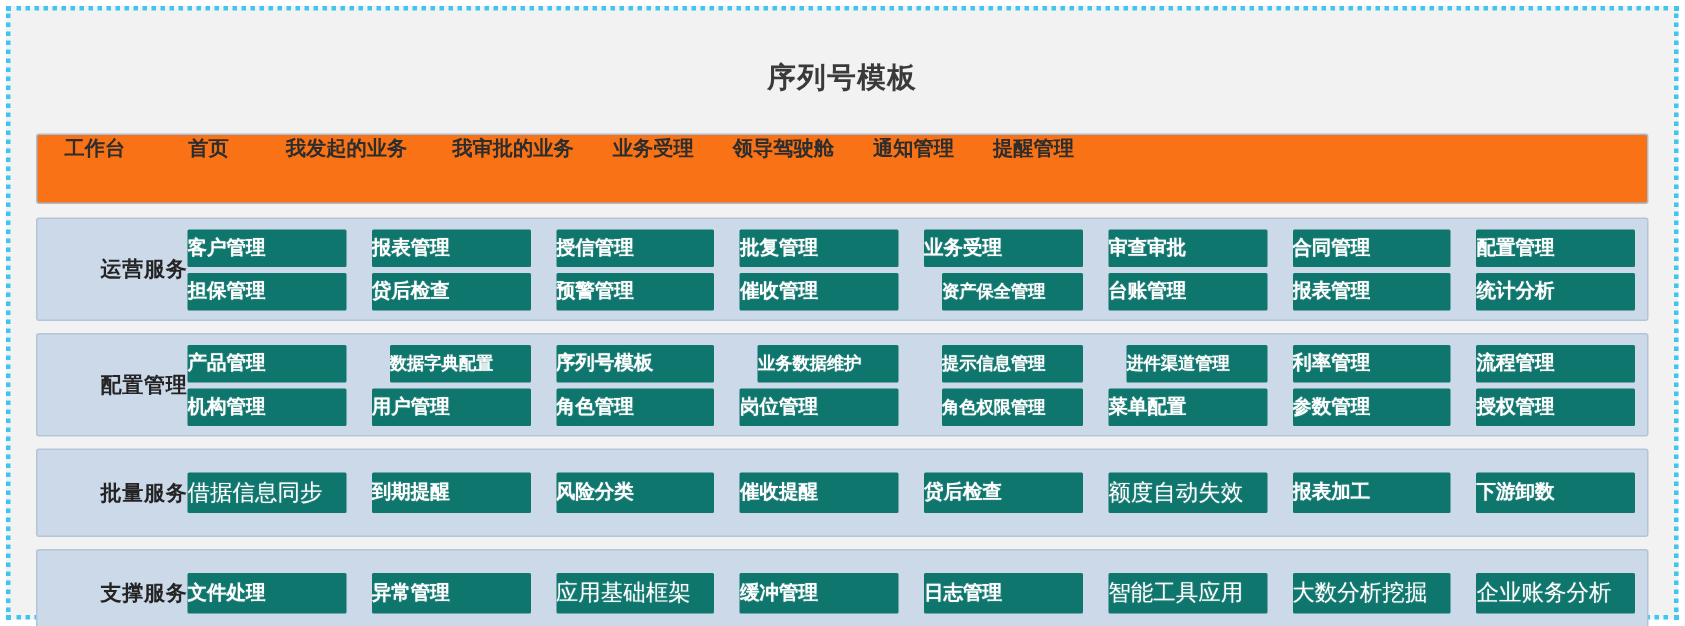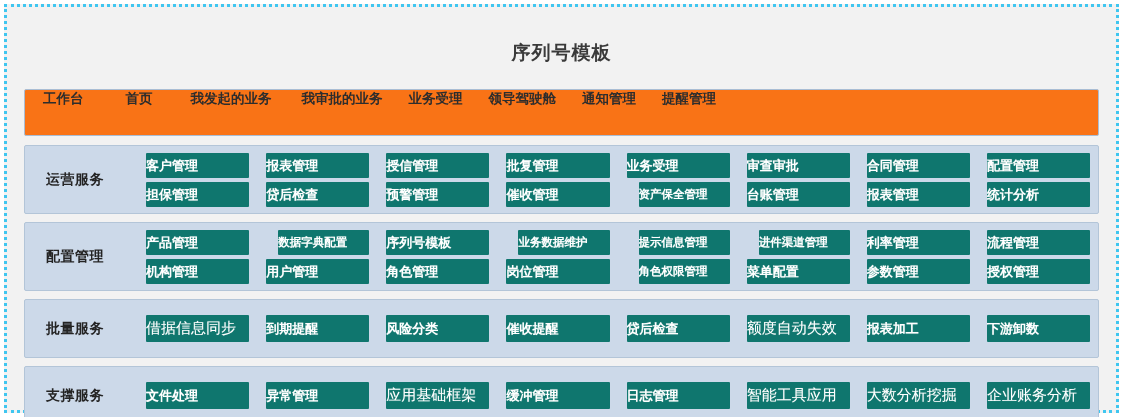--- a/index.html
+++ b/index.html
@@ -81,26 +81,25 @@
     box-sizing: border-box;
     margin-bottom: 8px;
     padding: 6px 8px 6px 0;
   }
   .section-2row { height: 69px; }
   .section-1row { height: 59px; }
 
   .section-label {
     width: 100px;
     min-width: 100px;
-    text-align: left;
+    text-align: right;
     font-size: 14px;
     font-weight: bold;
     color: #242424;
     letter-spacing: 0.5px;
-    margin-left: 21px;
   }
 
   .btn-grid {
     flex: 1;
     display: grid;
     grid-template-columns: repeat(8, 1fr);
     column-gap: 17px;
     row-gap: 4px;
   }
 

